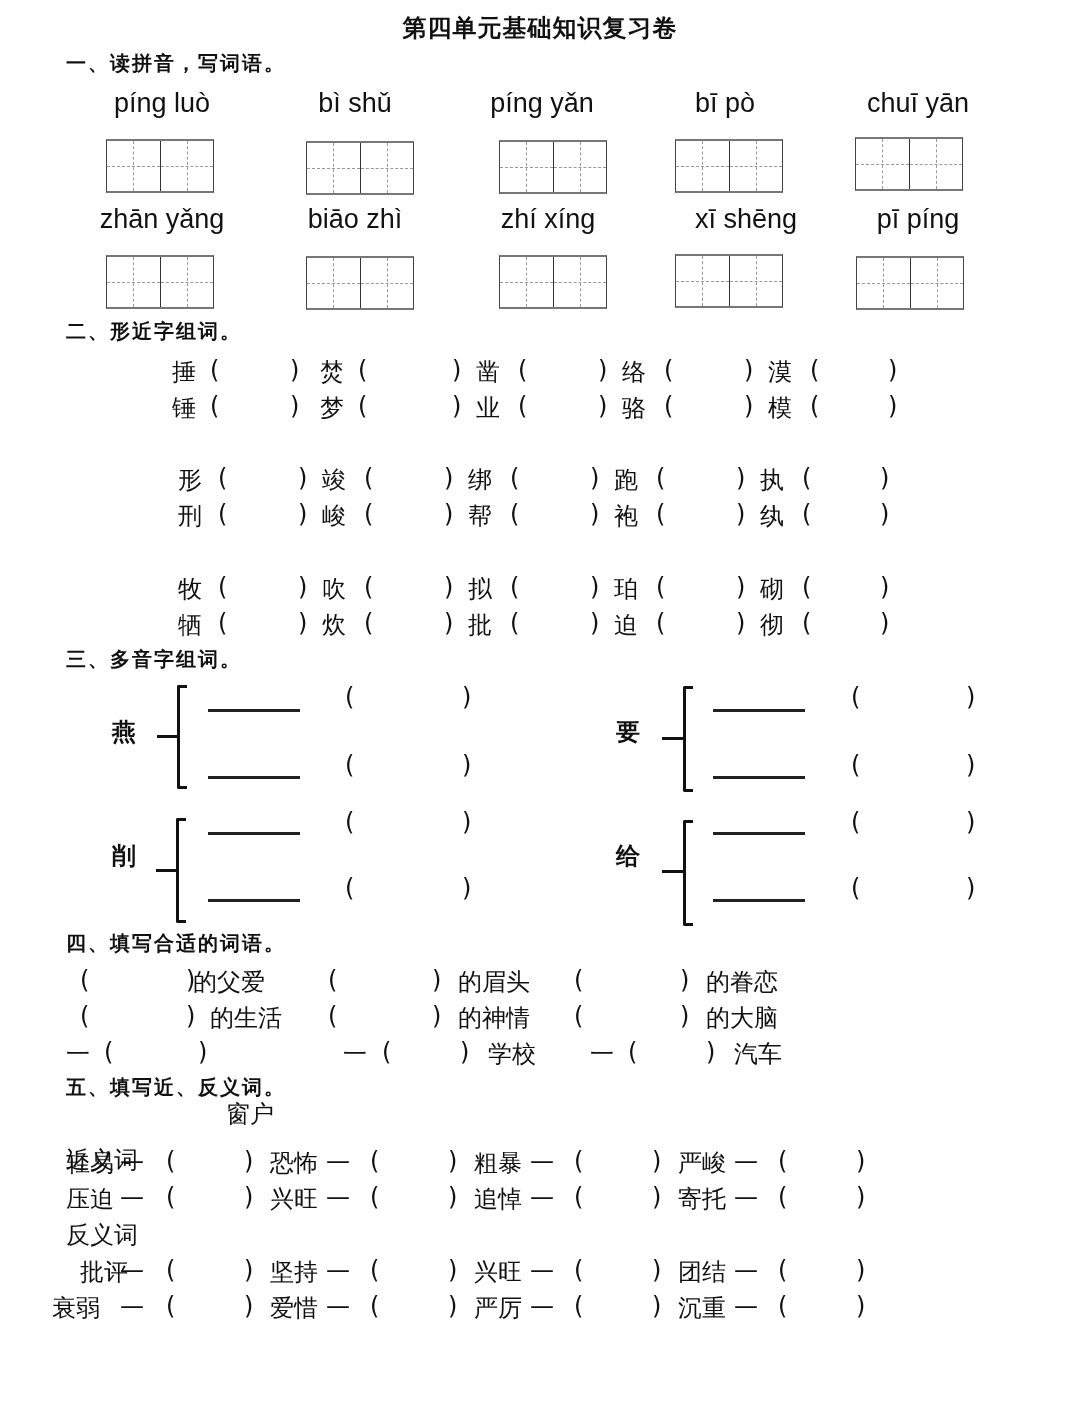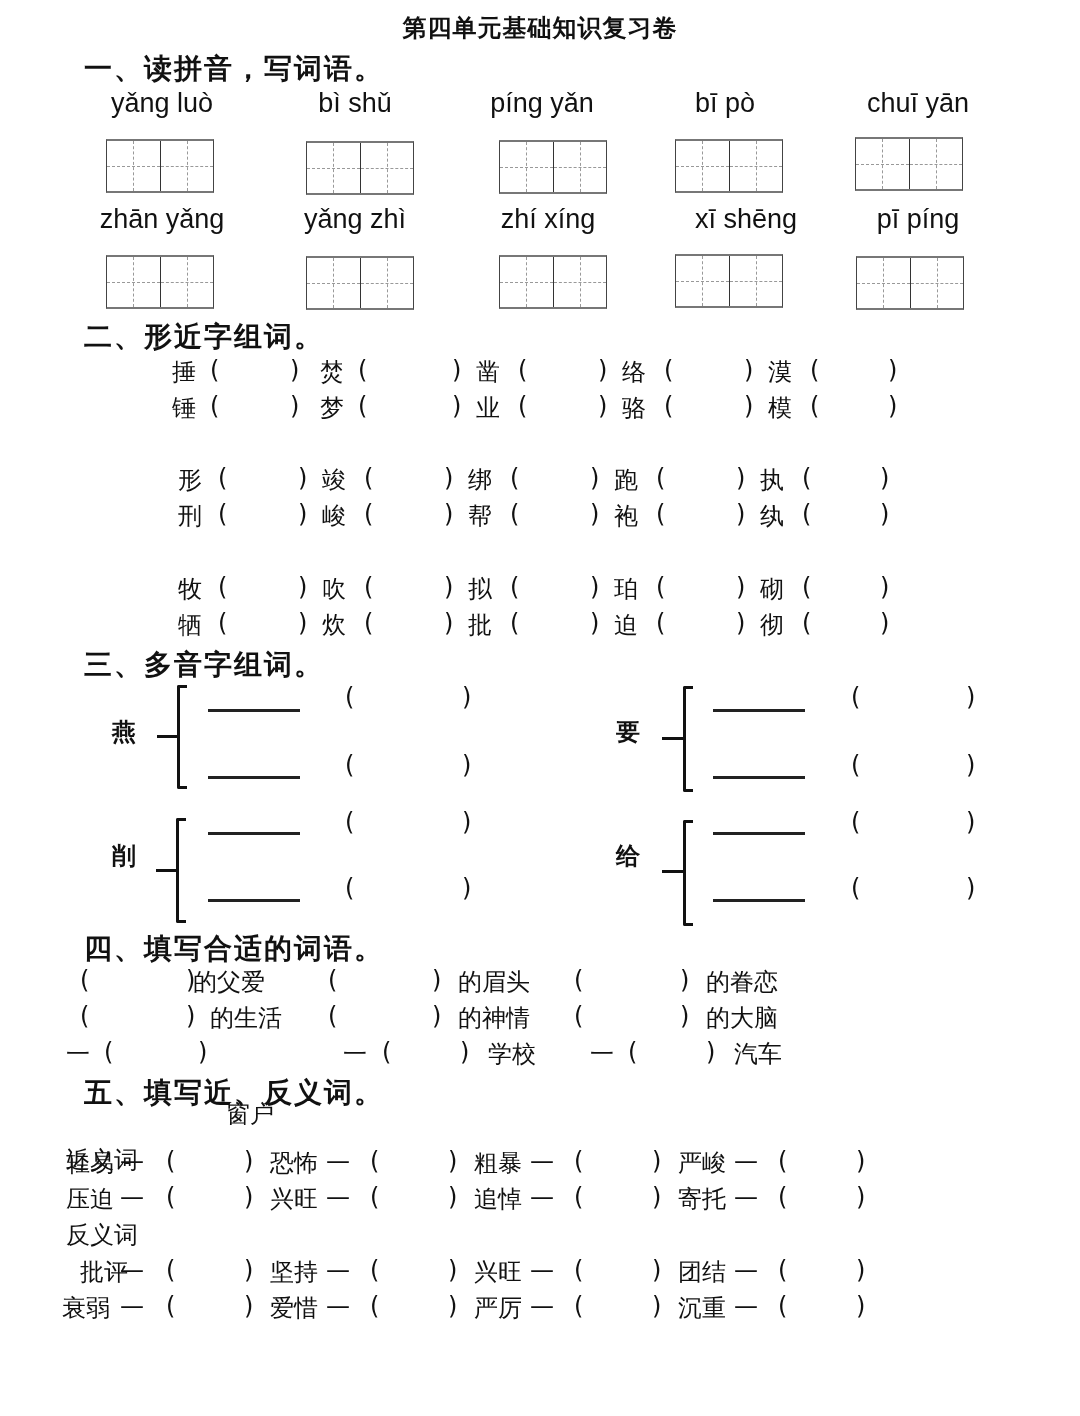--- a/index.html
+++ b/index.html
@@ -5,21 +5,21 @@
   html, body { margin: 0; padding: 0; background: #ffffff; }
   body {
     width: 1080px; height: 1416px; position: relative; overflow: hidden;
     font-family: "DejaVu Sans", "Liberation Sans", sans-serif;
     color: #111;
   }
   .title {
     position: absolute; left: 0; width: 1080px; top: 12px; text-align: center;
     font-size: 24px; font-weight: bold; letter-spacing: 1px;
   }
-  .sec-head { position: absolute; left: 84px; font-size: 28px; font-weight: bold; letter-spacing: 2px; }
+  .sec-head { position: absolute; left: 66px; font-size: 20px; font-weight: bold; letter-spacing: 2px; }
   .pinyin { position: absolute; font-size: 27px; font-family: "Liberation Sans", sans-serif; width: 200px; text-align: center; color: #111; }
   .grid-box {
     position: absolute; width: 108px; height: 54px;
     border-top: 2px solid #777; border-bottom: 2px solid #777;
     border-left: 1.5px solid #444; border-right: 1.5px solid #444;
     box-sizing: border-box; display: flex;
   }
   .cell { flex: 1; position: relative; box-sizing: border-box; }
   .cell + .cell { border-left: 1.5px solid #333; }
   .cell::before { content: ""; position: absolute; left: 50%; top: 0; bottom: 0; border-left: 1px dashed #999; }
@@ -35,21 +35,21 @@
   .poly-char { position: absolute; font-size: 24px; font-weight: bold; }
 </style>
 </head>
 <body>
 
 <div class="title">第四单元基础知识复习卷</div>
 
 <div class="sec-head" style="top:50px">一、读拼音，写词语。</div>
 
 <div>
-  <div class="pinyin" style="left:62px;top:88px">yǎng luò</div>
+  <div class="pinyin" style="left:62px;top:88px">píng luò</div>
   <div class="pinyin" style="left:255px;top:88px">bì shǔ</div>
   <div class="pinyin" style="left:442px;top:88px">píng yǎn</div>
   <div class="pinyin" style="left:625px;top:88px">bī pò</div>
   <div class="pinyin" style="left:818px;top:88px">chuī yān</div>
 </div>
 <div>
   <div class="grid-box" style="left:106px;top:139px">
       <div class="cell"></div>
       <div class="cell"></div>
     </div>
@@ -66,21 +66,21 @@
       <div class="cell"></div>
     </div>
   <div class="grid-box" style="left:855px;top:137px">
       <div class="cell"></div>
       <div class="cell"></div>
     </div>
 </div>
 
 <div>
   <div class="pinyin" style="left:62px;top:204px">zhān yǎng</div>
-  <div class="pinyin" style="left:255px;top:204px">yǎng zhì</div>
+  <div class="pinyin" style="left:255px;top:204px">biāo zhì</div>
   <div class="pinyin" style="left:448px;top:204px">zhí xíng</div>
   <div class="pinyin" style="left:646px;top:204px">xī  shēng</div>
   <div class="pinyin" style="left:818px;top:204px">pī  píng</div>
 </div>
 <div>
   <div class="grid-box" style="left:106px;top:255px">
       <div class="cell"></div>
       <div class="cell"></div>
     </div>
   <div class="grid-box" style="left:306px;top:256px">
@@ -345,21 +345,21 @@
   <div class="item" style="left:474px;top:1256px">兴旺</div>
   <div class="item" style="left:530px;top:1256px">—</div>
   <div class="paren" style="left:574px;top:1256px">(</div>
   <div class="paren" style="left:652px;top:1256px">)</div>
   <div class="item" style="left:678px;top:1256px">团结</div>
   <div class="item" style="left:734px;top:1256px">—</div>
   <div class="paren" style="left:778px;top:1256px">(</div>
   <div class="paren" style="left:856px;top:1256px">)</div>
 </div>
 <div>
-  <div class="item" style="left:62px;top:1292px">衰弱</div>
+  <div class="item" style="left:52px;top:1292px">衰弱</div>
   <div class="item" style="left:120px;top:1292px">—</div>
   <div class="paren" style="left:166px;top:1292px">(</div>
   <div class="paren" style="left:244px;top:1292px">)</div>
   <div class="item" style="left:270px;top:1292px">爱惜</div>
   <div class="item" style="left:326px;top:1292px">—</div>
   <div class="paren" style="left:370px;top:1292px">(</div>
   <div class="paren" style="left:448px;top:1292px">)</div>
   <div class="item" style="left:474px;top:1292px">严厉</div>
   <div class="item" style="left:530px;top:1292px">—</div>
   <div class="paren" style="left:574px;top:1292px">(</div>

